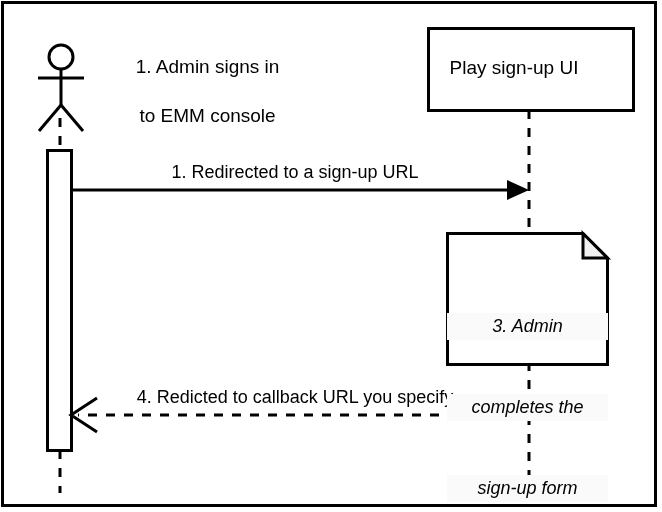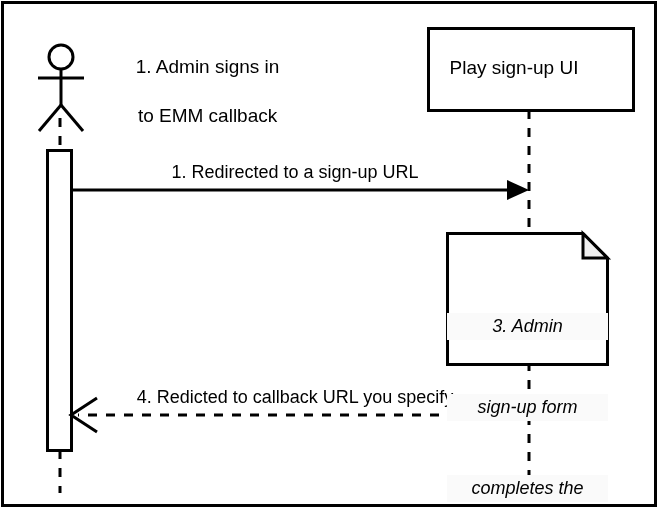--- a/index.html
+++ b/index.html
@@ -114,28 +114,28 @@
 
     <g>
       <path d="M 447.5 233.5 L 583 233.5 L 607.5 258 L 607.5 364.5 L 447.5 364.5 Z" fill="#ffffff" stroke="#000000" stroke-width="3"></path>
       <path d="M 583 233.5 L 583 258 L 607.5 258 Z" fill="#f0f0f0" stroke="#000000" stroke-width="3" stroke-linejoin="miter"></path>
     </g>
 
   </svg>
 
   <div class="txt" id="actor-caption">
     <span>1. Admin signs in</span><br>
-    <span>to EMM callback</span>
+    <span>to EMM console</span>
   </div>
 
   <div class="txt" id="lifeline-box-label">Play sign-up UI</div>
 
   <div class="txt" id="msg2-label">1. Redirected to a sign-up URL</div>
 
   <div class="txt" id="msg4-label">4. Redicted to callback URL you specify</div>
 
   <div class="txt" id="note-text">
     <span class="note-line">3. Admin</span>
+    <span class="note-line">completes the</span>
     <span class="note-line">sign-up form</span>
-    <span class="note-line">completes the</span>
   </div>
 
 </div>
 
 </body></html>

